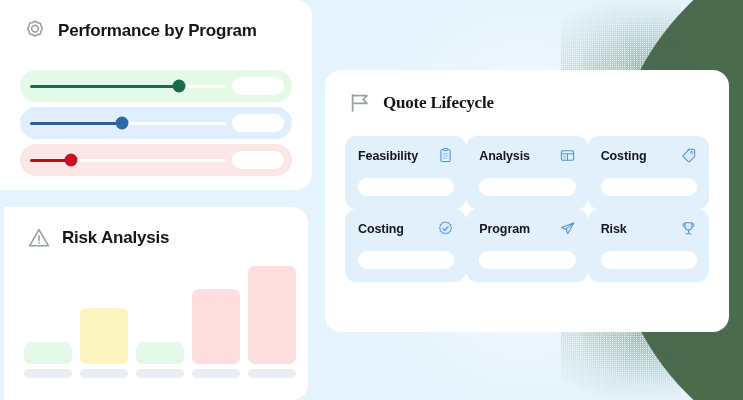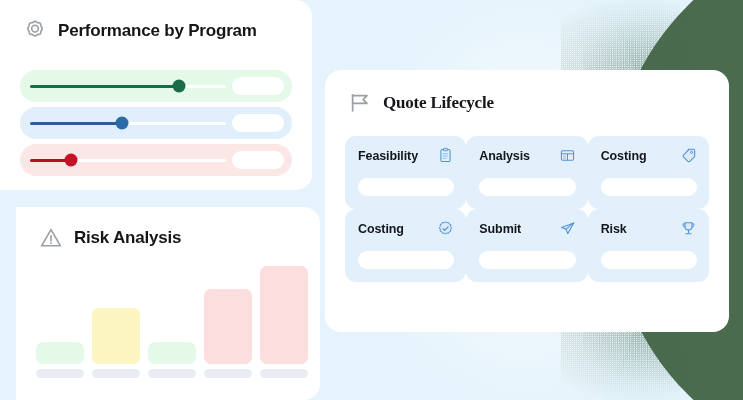--- a/index.html
+++ b/index.html
@@ -154,21 +154,21 @@
   }
   .fill.green { background: #1a6b47; }
   .knob.green { background: #1a6b47; }
   .fill.blue  { background: #2d5f96; }
   .knob.blue  { background: #2d6aa8; }
   .fill.red   { background: #b80f1e; }
   .knob.red   { background: #c41226; }
 
   
   #risk-card {
-    left: 16px;
+    left: 4px;
     top: 207px;
     width: 304px;
     height: 193px;
     border-radius: 0 16px 16px 0;
   }
   #risk-card .card-head { margin: 18px 0 0 22px; }
 
   .bars {
     position: absolute;
     left: 20px;
@@ -375,21 +375,21 @@
             <span class="stage-label">Costing</span>
             <svg class="stage-icon" viewBox="0 0 24 24">
               <path d="M12 2.4l2 1.5 2.4-.5 1 2.3 2.3 1-.5 2.4 1.5 2-1.5 2 .5 2.4-2.3 1-1 2.3-2.4-.5-2 1.5-2-1.5-2.4.5-1-2.3-2.3-1 .5-2.4-1.5-2 1.5-2-.5-2.4 2.3-1 1-2.3 2.4.5z" fill="#dceaf8" stroke="#4f93d4" stroke-width="1.4" stroke-linejoin="round"></path>
               <path d="M8.4 12.1l2.5 2.5 4.7-5" fill="none" stroke="#4f93d4" stroke-width="1.7" stroke-linecap="round" stroke-linejoin="round"></path>
             </svg>
           </div>
           <div class="stage-pill"></div>
         </div>
         <div class="stage-card">
           <div class="stage-top">
-            <span class="stage-label">Submit</span>
+            <span class="stage-label">Program</span>
             <svg class="stage-icon" viewBox="0 0 24 24">
               <path d="M20.8 4.1 3.6 10.6l6.3 2.4 2.4 6.3 8.5-15.2z" fill="#dceaf8" stroke="#4f93d4" stroke-width="1.5" stroke-linejoin="round"></path>
               <line x1="20.8" y1="4.1" x2="9.9" y2="13" stroke="#4f93d4" stroke-width="1.5" stroke-linecap="round"></line>
             </svg>
           </div>
           <div class="stage-pill"></div>
         </div>
         <div class="stage-card">
           <div class="stage-top">
             <span class="stage-label">Risk</span>

